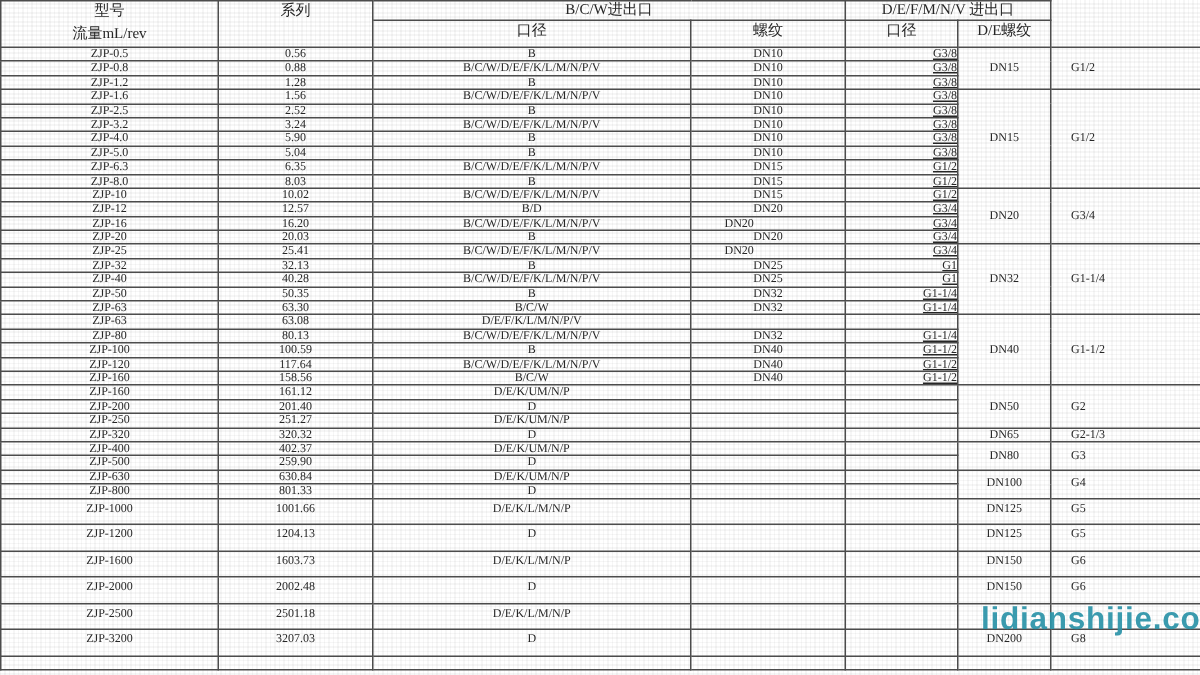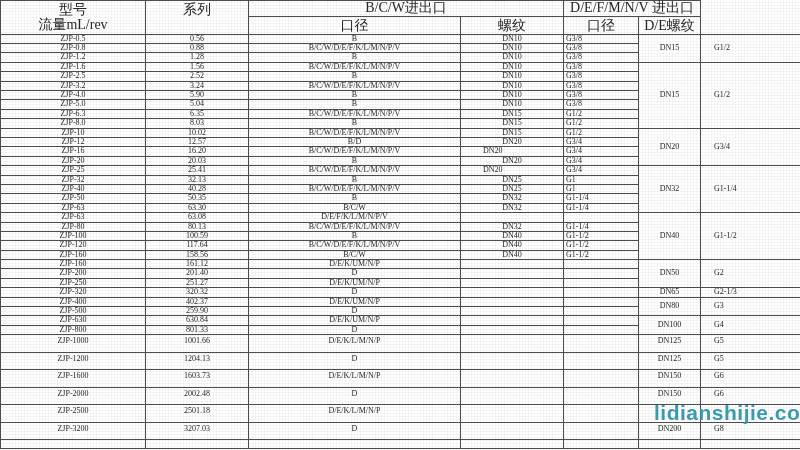--- a/index.html
+++ b/index.html
@@ -14,31 +14,31 @@
   }
   table{border-collapse:collapse;table-layout:fixed;width:800px;}
   th,td{
     border:1px solid #4c4c4c;padding:0;margin:0;
     font-weight:normal;font-size:8px;line-height:1.05;
     text-align:center;vertical-align:middle;
     white-space:nowrap;overflow:hidden;
   }
   thead tr.group-row{height:13px;}
   thead tr.sub-row{height:18px;padding-left:28px;}
-  thead th{font-size:14px;}
+  thead th{font-size:10px;}
   th.span2{vertical-align:top;}
   .hwrap{display:flex;flex-direction:column;justify-content:space-between;height:29px;}
   .hwrap .ht{padding-top:2px;}
   .hwrap .hb{padding-bottom:2px;}
   thead .sub-row th{vertical-align:top;padding-top:2px;}
   tbody tr{height:9.4px;}
   tbody tr.tall{height:17.5px;}
   tbody tr.tall td{vertical-align:top;padding-top:2px;}
   tbody tr.partial{height:9px;}
-  td.bcw-thread{text-align:left;padding-left:2px;}
+  td.bcw-thread{text-align:right;padding-left:2px;text-decoration:underline;}
   td.bcw-dn.shift{text-align:left;padding-left:22px;}
   td.de-thread{text-align:left;padding-left:13px;}
   td.de-thread.gright{text-align:left;}
   .watermark{
     position:absolute;left:654px;top:401px;z-index:5;
     font-family:"Liberation Sans","DejaVu Sans",sans-serif;
     font-size:21px;font-weight:600;letter-spacing:.5px;opacity:.92;
   }
 </style>
 </head>

